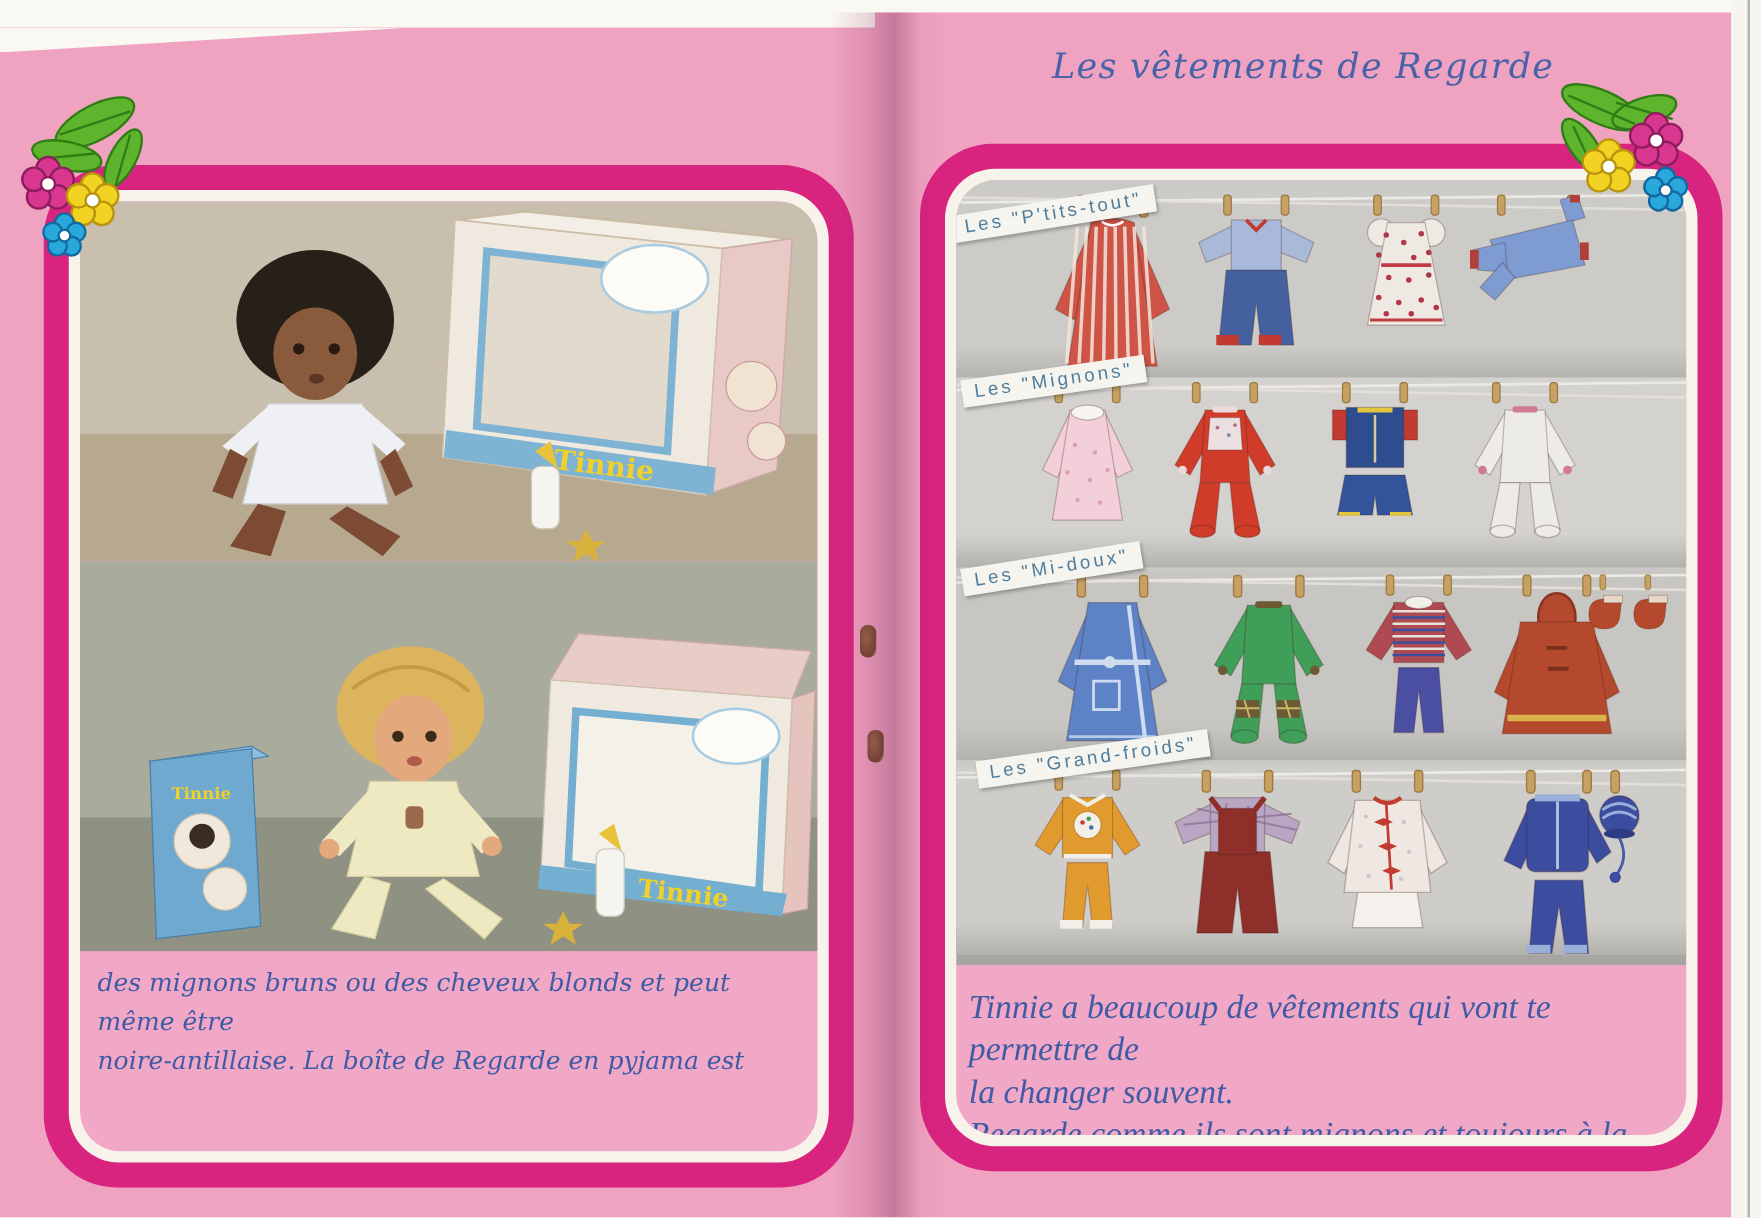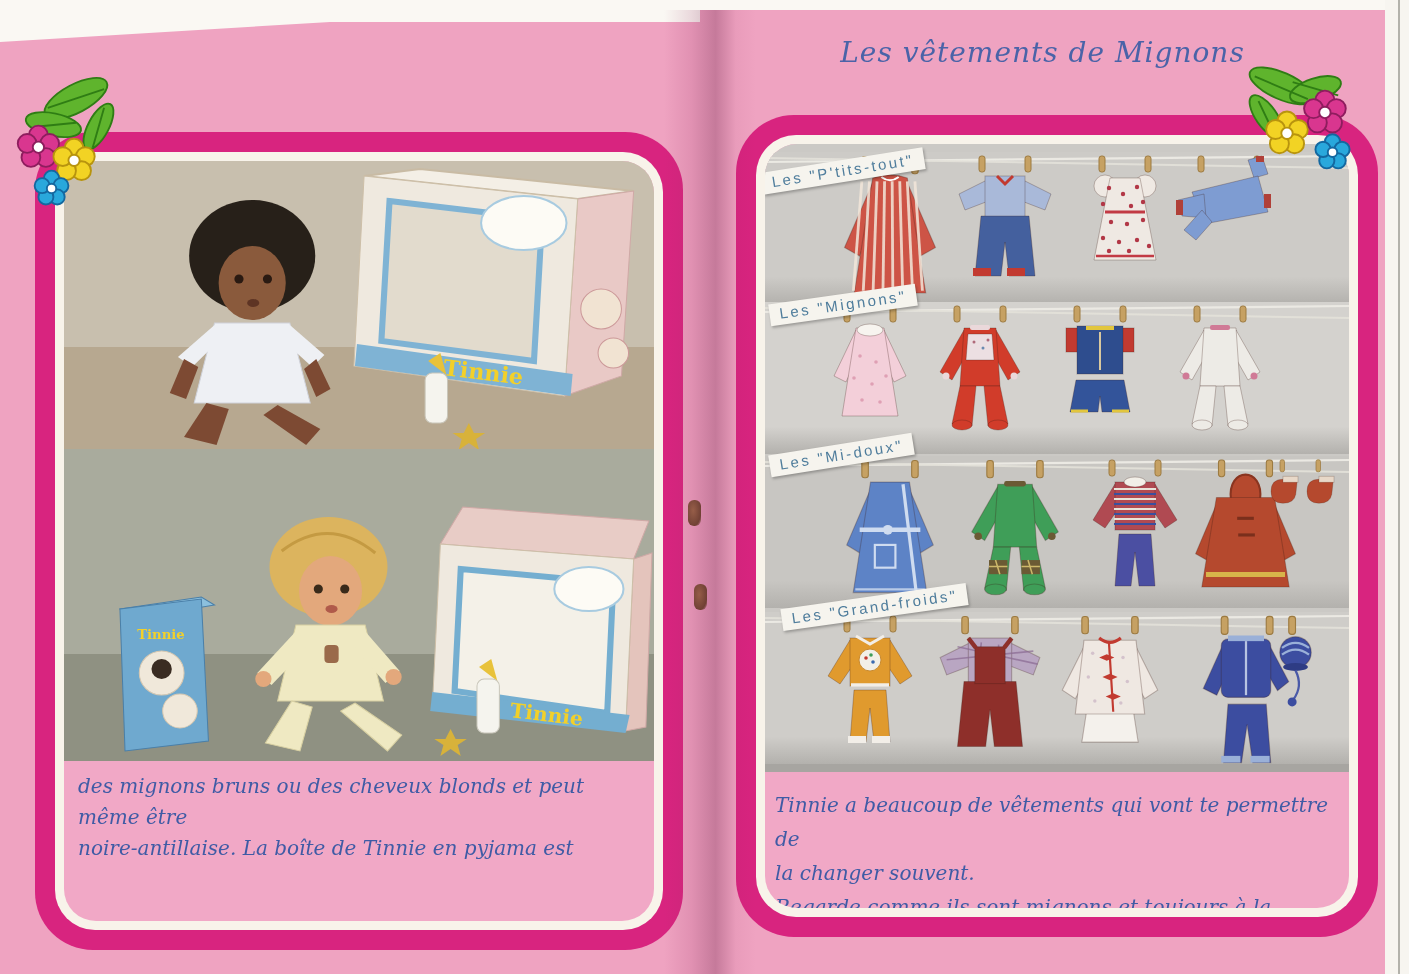--- a/index.html
+++ b/index.html
@@ -31,21 +31,21 @@
   .frame-content{background:#f1a8c6;border-radius:32px;overflow:hidden;width:100%;height:100%;position:relative;}
 
   .photo{width:100%;display:block;position:relative;}
   .photo svg{display:block;width:100%;height:100%;}
   .photo1{height:288px;}
   .photo2{height:312px;}
 
   .caption{font-family:"DejaVu Serif",serif;font-style:italic;color:#3f5ba5;}
   .left-caption{padding:10px 8px 0 14px;font-size:20px;line-height:31px;}
   .left-caption .cap-line:nth-child(5){margin-left:46px;}
-  .right-caption{padding:16px 8px 0 10px;font-size:20px;line-height:34px;}
+  .right-caption{padding:16px 8px 0 10px;font-size:27px;line-height:34px;font-family:Liberation Serif, serif;}
 
   .clothes-photo{position:relative;width:100%;height:628px;background:#cbc9c5;overflow:hidden;}
   .row-band{position:absolute;left:0;width:100%;height:152px;}
   .floor-strip{position:absolute;left:0;top:598px;width:100%;height:30px;background:#a7a5a1;}
   .clothesline{position:absolute;left:0;width:100%;height:34px;}
   .row-label{position:absolute;background:#f6f4ee;box-shadow:1px 2px 3px rgba(0,0,0,.28);
       padding:2px 10px 3px 10px;font-size:15px;letter-spacing:2.5px;white-space:nowrap;z-index:5;}
   .item{position:absolute;z-index:3;}
   .item svg{display:block;width:100%;height:100%;}
 
@@ -141,21 +141,21 @@
               <g>
                 <polygon points="408,218 420,210 426,232" fill="#e8c23a"></polygon>
                 <rect x="406" y="230" width="22" height="54" rx="7" fill="#f5f4ee" stroke="#c9c6ba"></rect>
               </g>
               <polygon points="380,280 385,290 396,290 387,296 390,307 380,300 370,307 373,296 364,290 375,290" fill="#d8b23a"></polygon>
             </svg>
           </div>
 
           <div class="caption left-caption">
             <div class="cap-line">des mignons bruns ou des cheveux blonds et peut même être</div>
-            <div class="cap-line">noire-antillaise. La boîte de Tinnie en pyjama est</div>
+            <div class="cap-line">noire-antillaise. La boîte de Regarde en pyjama est</div>
 
           </div>
         </div>
       </div>
     </div>
 
     <svg class="flowers fl-left" viewBox="0 0 130 150">
       <g stroke="#2f7d14" stroke-width="2">
         <ellipse cx="66" cy="36" rx="37" ry="15" transform="rotate(-28 66 36)" fill="#5fb42d"></ellipse>
         <ellipse cx="42" cy="64" rx="30" ry="12" transform="rotate(12 42 64)" fill="#5fb42d"></ellipse>
@@ -183,21 +183,21 @@
           <circle cx="10" cy="-3" r="8"></circle>
           <circle cx="6" cy="9" r="8"></circle>
           <circle cx="-6" cy="9" r="8"></circle>
           <circle cx="-10" cy="-3" r="8"></circle>
           <circle cx="0" cy="0" r="5" fill="#ffffff"></circle>
       </g>
     </svg>
   </div>
 
   <div class="page page-right">
-    <div class="page-title title-right">Les vêtements de Mignons</div>
+    <div class="page-title title-right">Les vêtements de Regarde</div>
 
     <div class="frame frame-right">
       <div class="frame-white">
         <div class="frame-content">
           <div class="clothes-photo" id="clothes-rows">
               <div class="floor-strip"></div>
               <div class="row-band" style="top:8px;background:linear-gradient(180deg,#cdcbc7 0%,#cdcbc7 82%,#b3b1ad 100%)"></div>
               <svg class="clothesline" style="top:8px" viewBox="0 0 584 34" preserveAspectRatio="none">
     <line x1="0" y1="10" x2="584" y2="4" stroke="#edebe5" stroke-width="2.2" opacity="0.95"></line>
     <line x1="0" y1="6" x2="584" y2="16" stroke="#e4e2da" stroke-width="2" opacity="0.9"></line>

